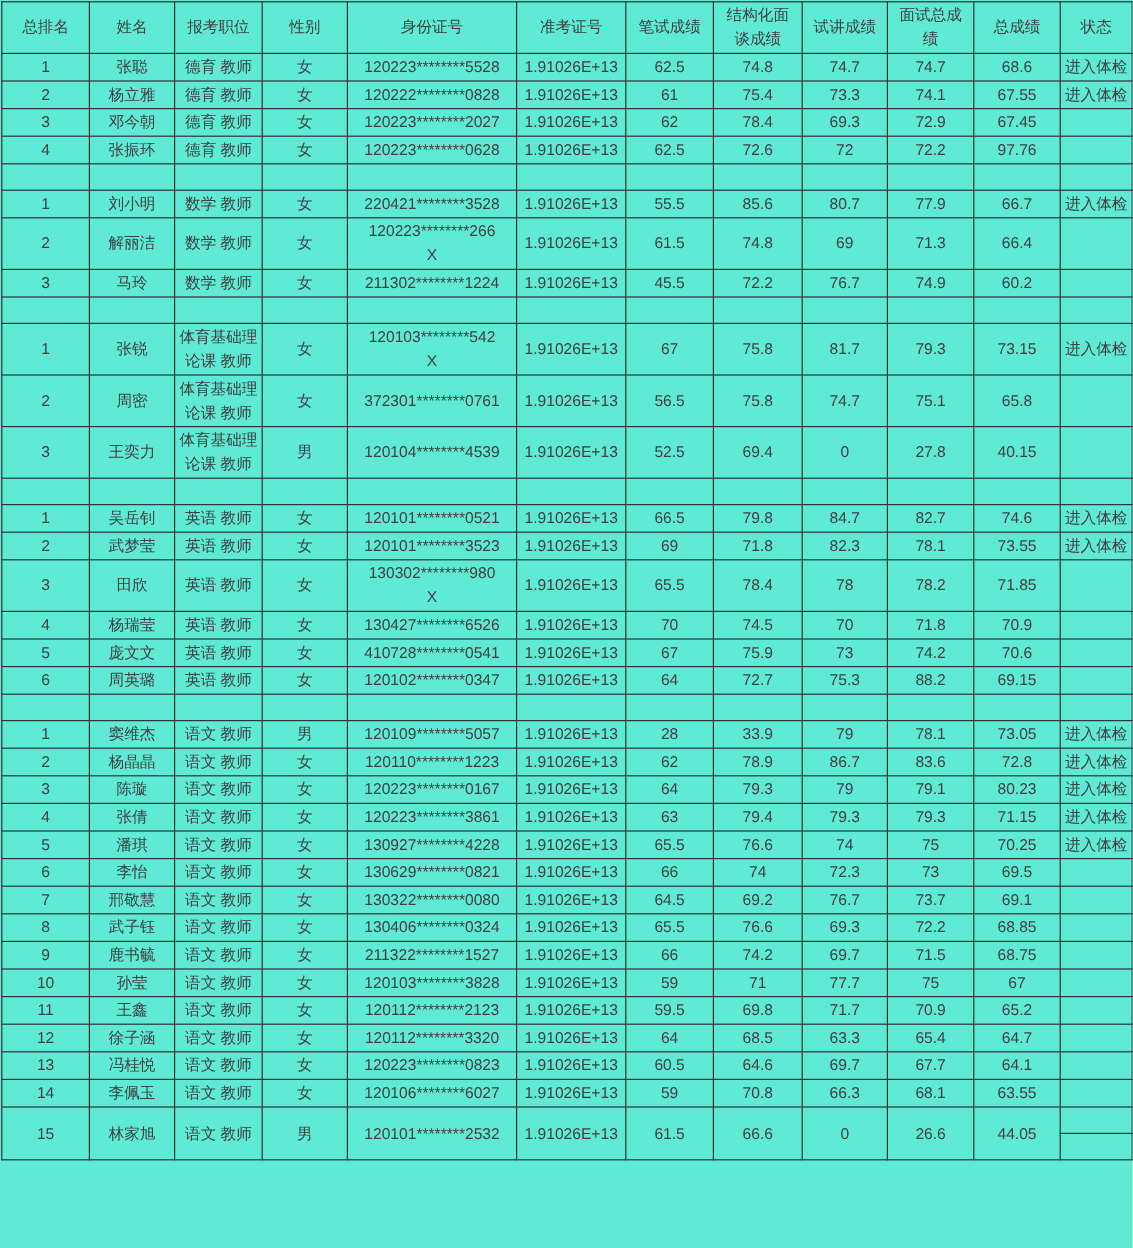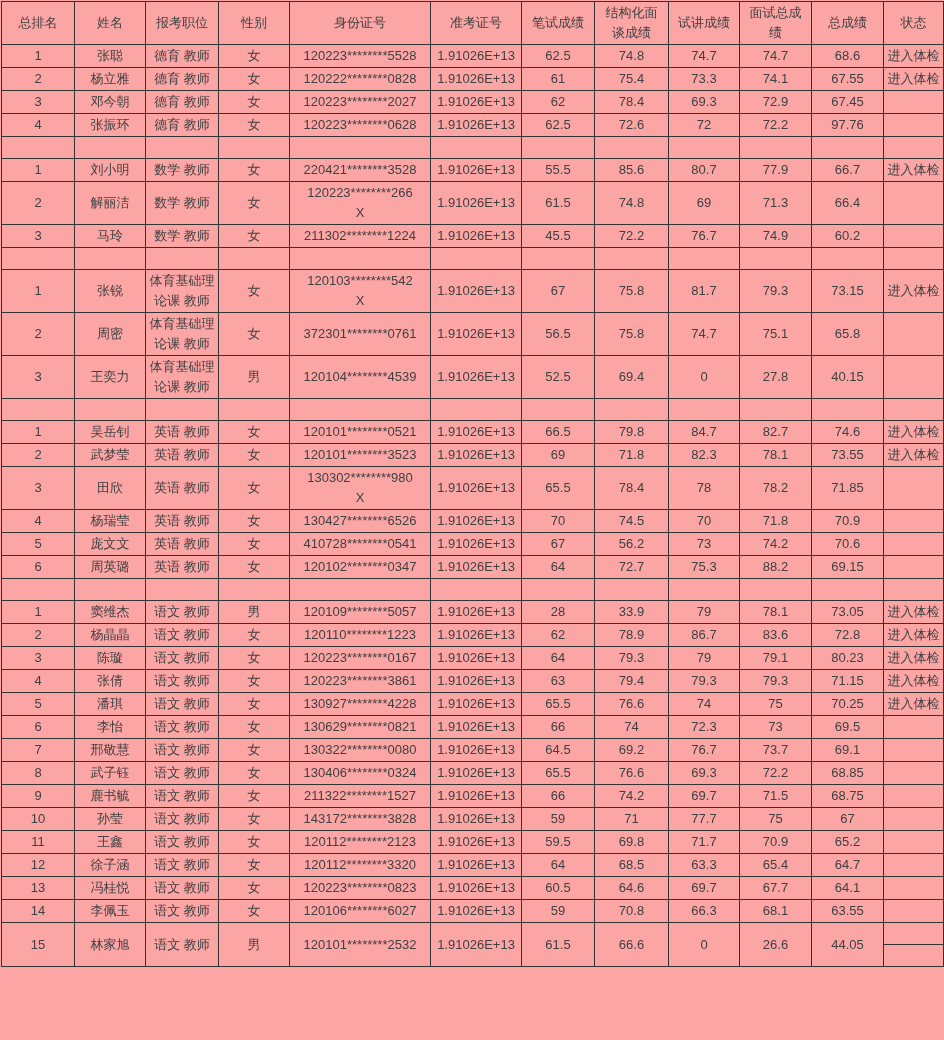--- a/index.html
+++ b/index.html
@@ -4,21 +4,21 @@
 <style>
   * { box-sizing: border-box; }
   html, body {
     margin: 0; padding: 0;
     background: #ffffff;
     font-family: "Liberation Sans", "DejaVu Sans", sans-serif;
   }
   .page {
     width: 944px;
     height: 1040px;
-    background: #fca5a5;
+    background: #5eead4;
     padding: 1px 0 0 1px;
     overflow: hidden;
   }
   table.results {
     border-collapse: collapse;
     table-layout: fixed;
     width: 942px;
   }
   table.results th, table.results td {
     border: 1px solid #333333;
@@ -320,21 +320,21 @@
           <td></td>
         </tr>
         <tr>
           <td>5</td>
           <td>庞文文</td>
           <td>英语 教师</td>
           <td>女</td>
           <td class="id-col">410728********0541</td>
           <td>1.91026E+13</td>
           <td>67</td>
-          <td>56.2</td>
+          <td>75.9</td>
           <td>73</td>
           <td>74.2</td>
           <td>70.6</td>
           <td></td>
         </tr>
         <tr>
           <td>6</td>
           <td>周英璐</td>
           <td>英语 教师</td>
           <td>女</td>
@@ -485,21 +485,21 @@
           <td>69.7</td>
           <td>71.5</td>
           <td>68.75</td>
           <td></td>
         </tr>
         <tr>
           <td>10</td>
           <td>孙莹</td>
           <td>语文 教师</td>
           <td>女</td>
-          <td class="id-col">143172********3828</td>
+          <td class="id-col">120103********3828</td>
           <td>1.91026E+13</td>
           <td>59</td>
           <td>71</td>
           <td>77.7</td>
           <td>75</td>
           <td>67</td>
           <td></td>
         </tr>
         <tr>
           <td>11</td>

